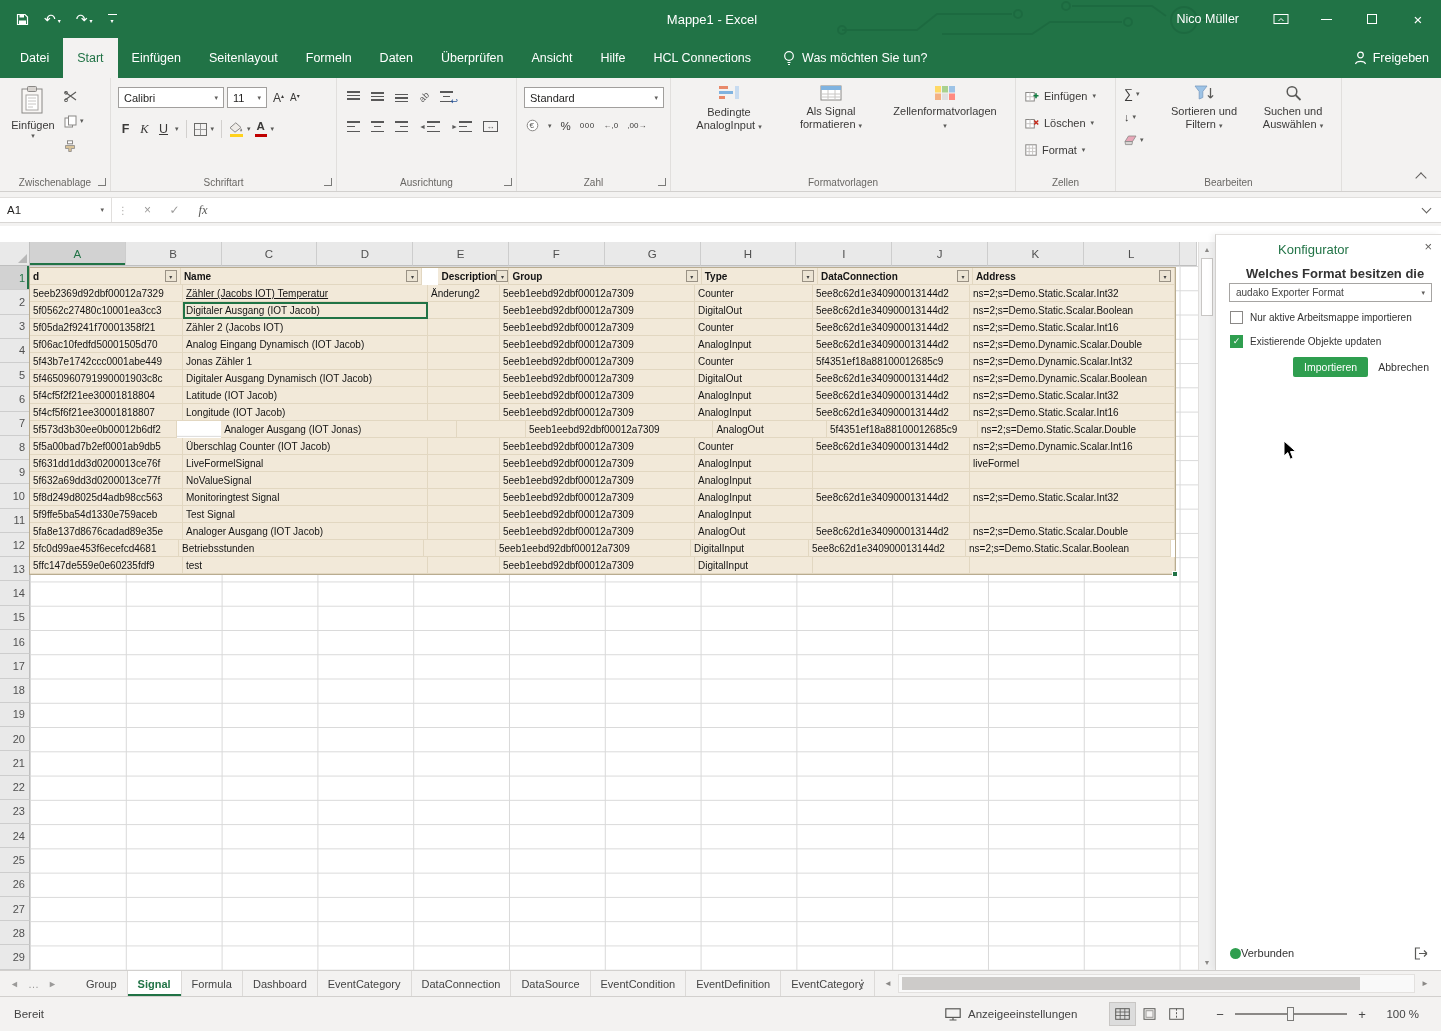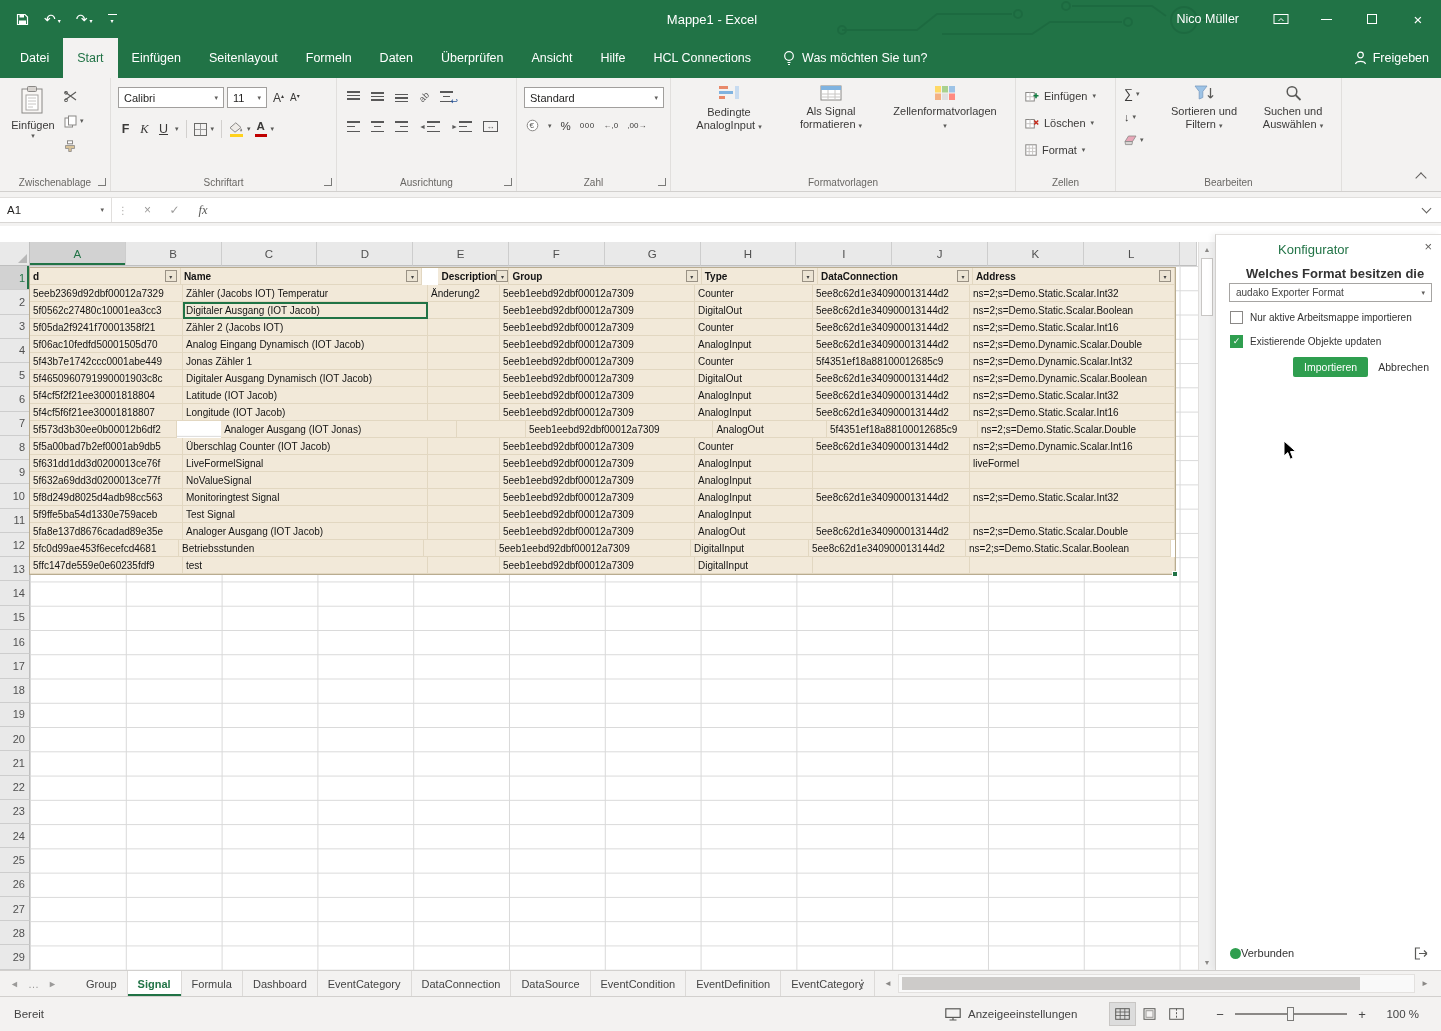--- a/index.html
+++ b/index.html
@@ -655,21 +655,21 @@
           <span class="flt">▾</span>
         </div>
         <div class="tcell th" style="width: 205px;">
           <span>Address</span>
           <span class="flt">▾</span>
         </div>
       </div>
     <div id="table-body">
         <div class="trow">
           <div class="tcell" style="width: 153px;">5eeb2369d92dbf00012a7329</div>
-          <div class="tcell" style="width: 245px;">Zähler (Jacobs IOT) Temperatur</div>
+          <div class="tcell" style="width: 245px; text-decoration: underline;">Zähler (Jacobs IOT) Temperatur</div>
           <div class="tcell" style="width: 72px;">Änderung2</div>
           <div class="tcell" style="width: 195px;">5eeb1eebd92dbf00012a7309</div>
           <div class="tcell" style="width: 118px;">Counter</div>
           <div class="tcell" style="width: 157px;">5ee8c62d1e340900013144d2</div>
           <div class="tcell" style="width: 205px;">ns=2;s=Demo.Static.Scalar.Int32</div>
         </div>
         <div class="trow">
           <div class="tcell" style="width: 153px;">5f0562c27480c10001ea3cc3</div>
           <div class="tcell" style="width: 245px;">Digitaler Ausgang (IOT Jacob)</div>
           <div class="tcell" style="width: 72px;"></div>

